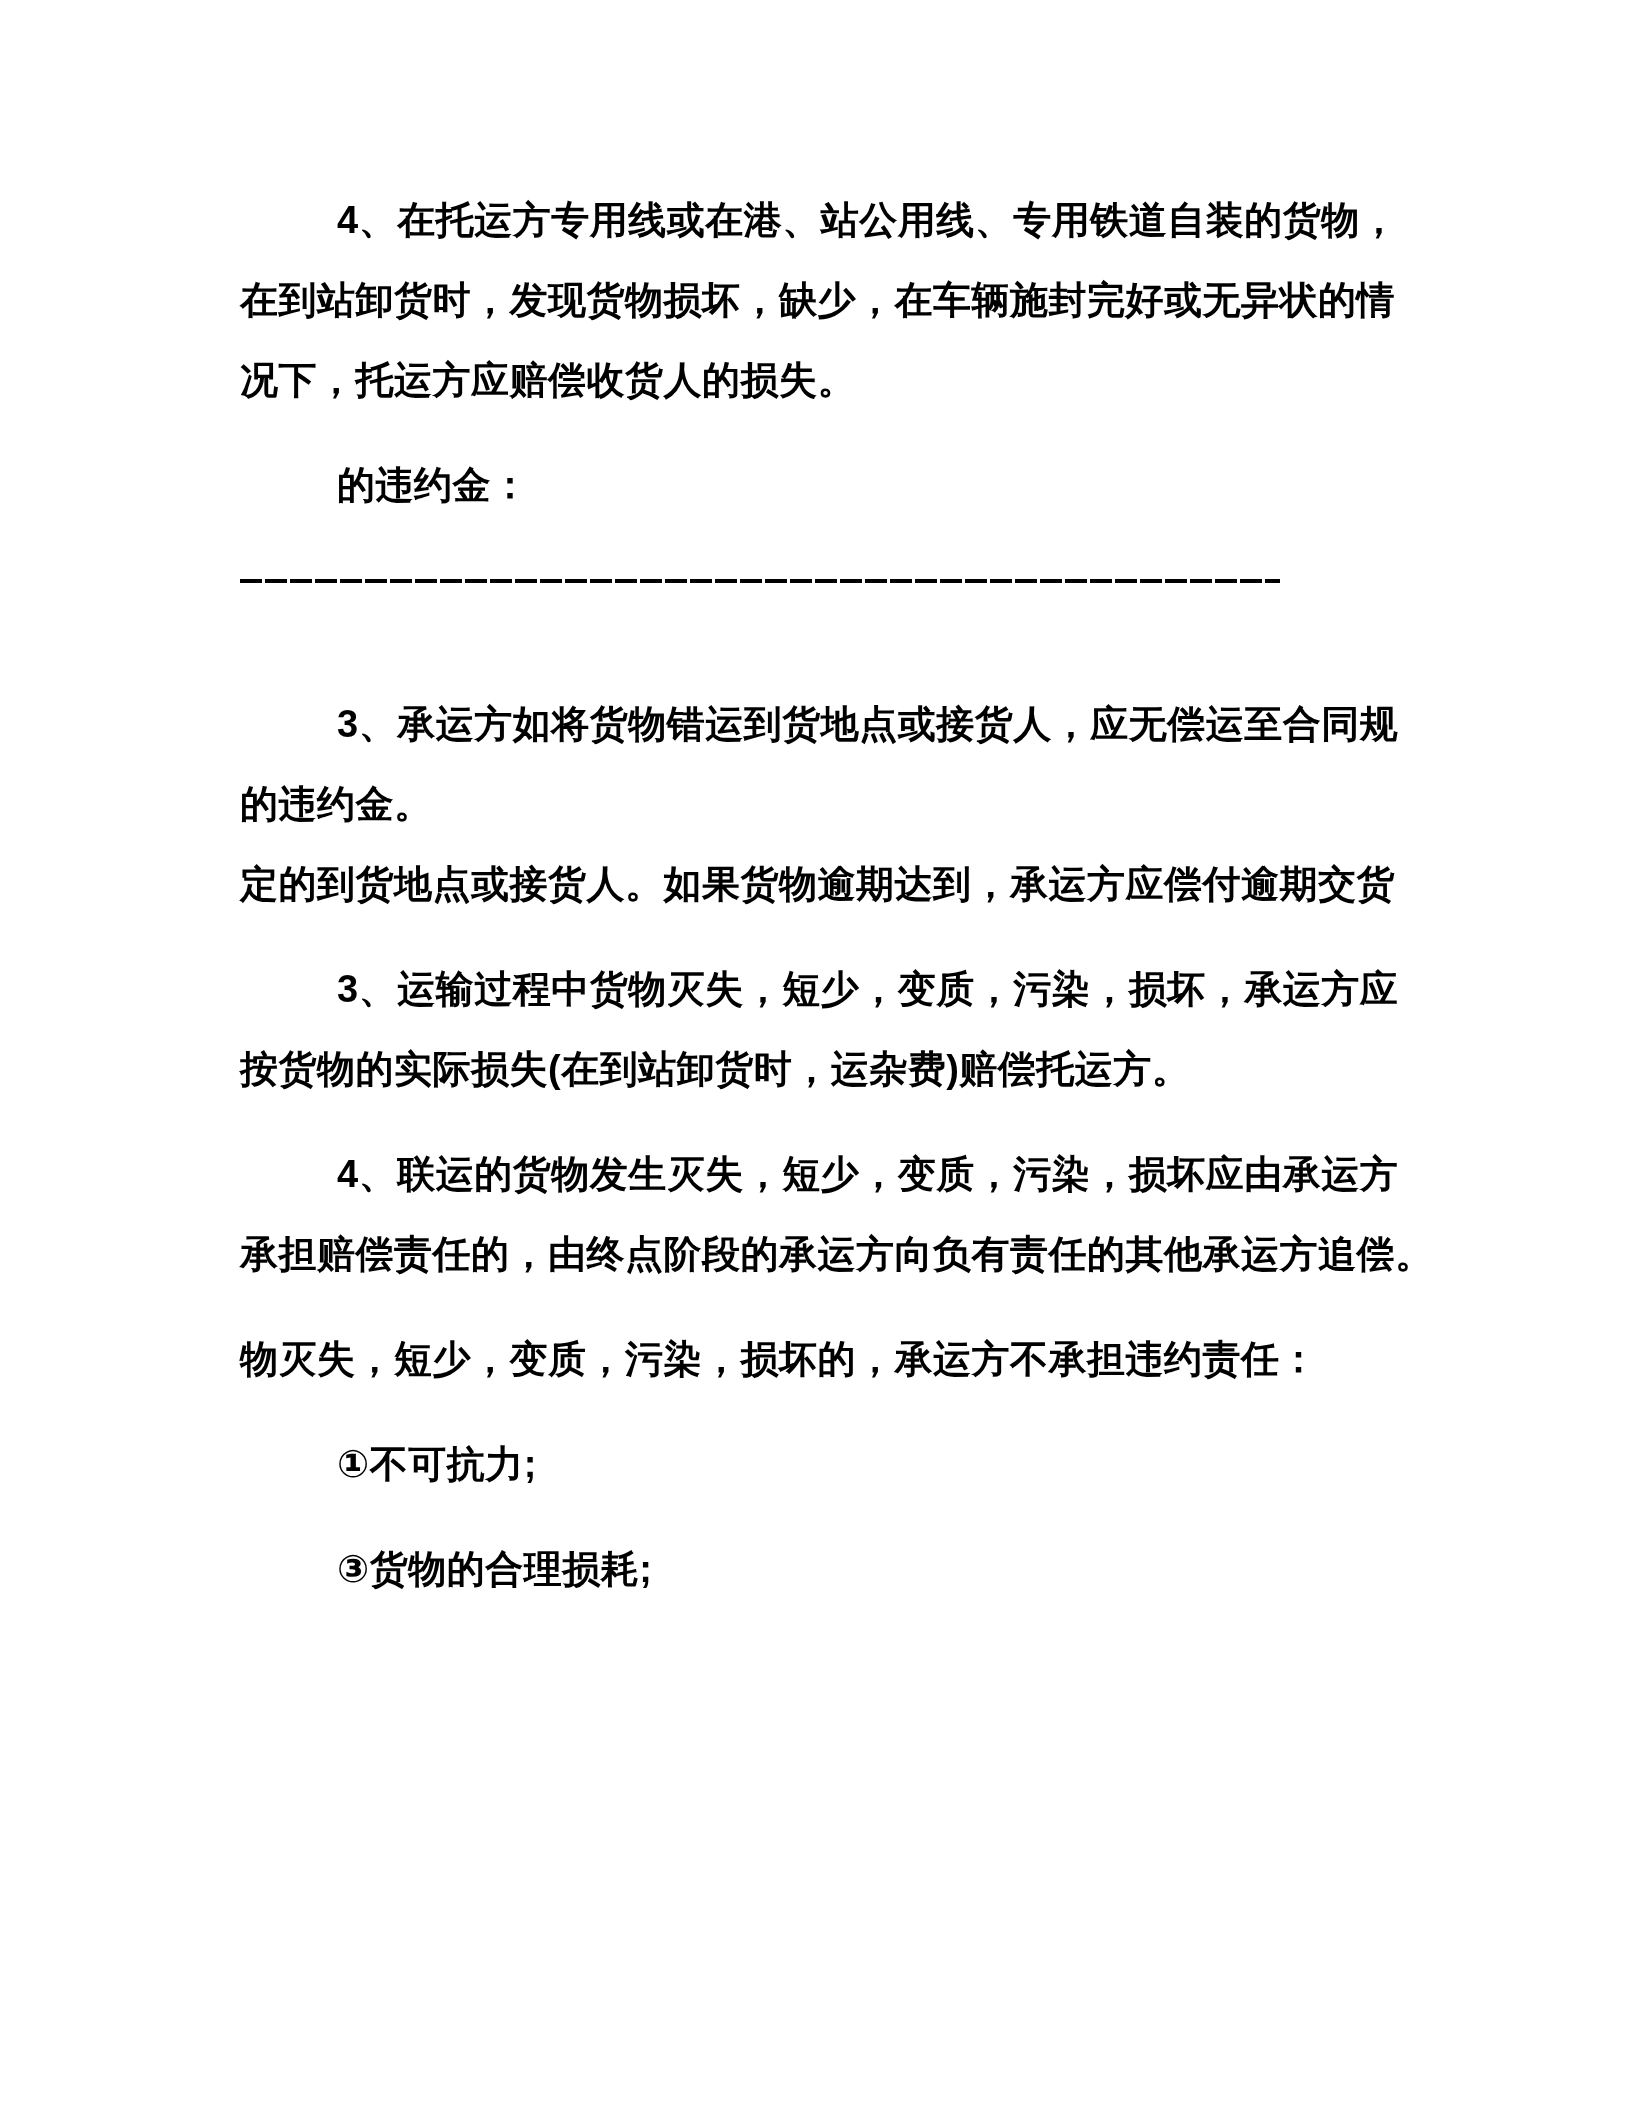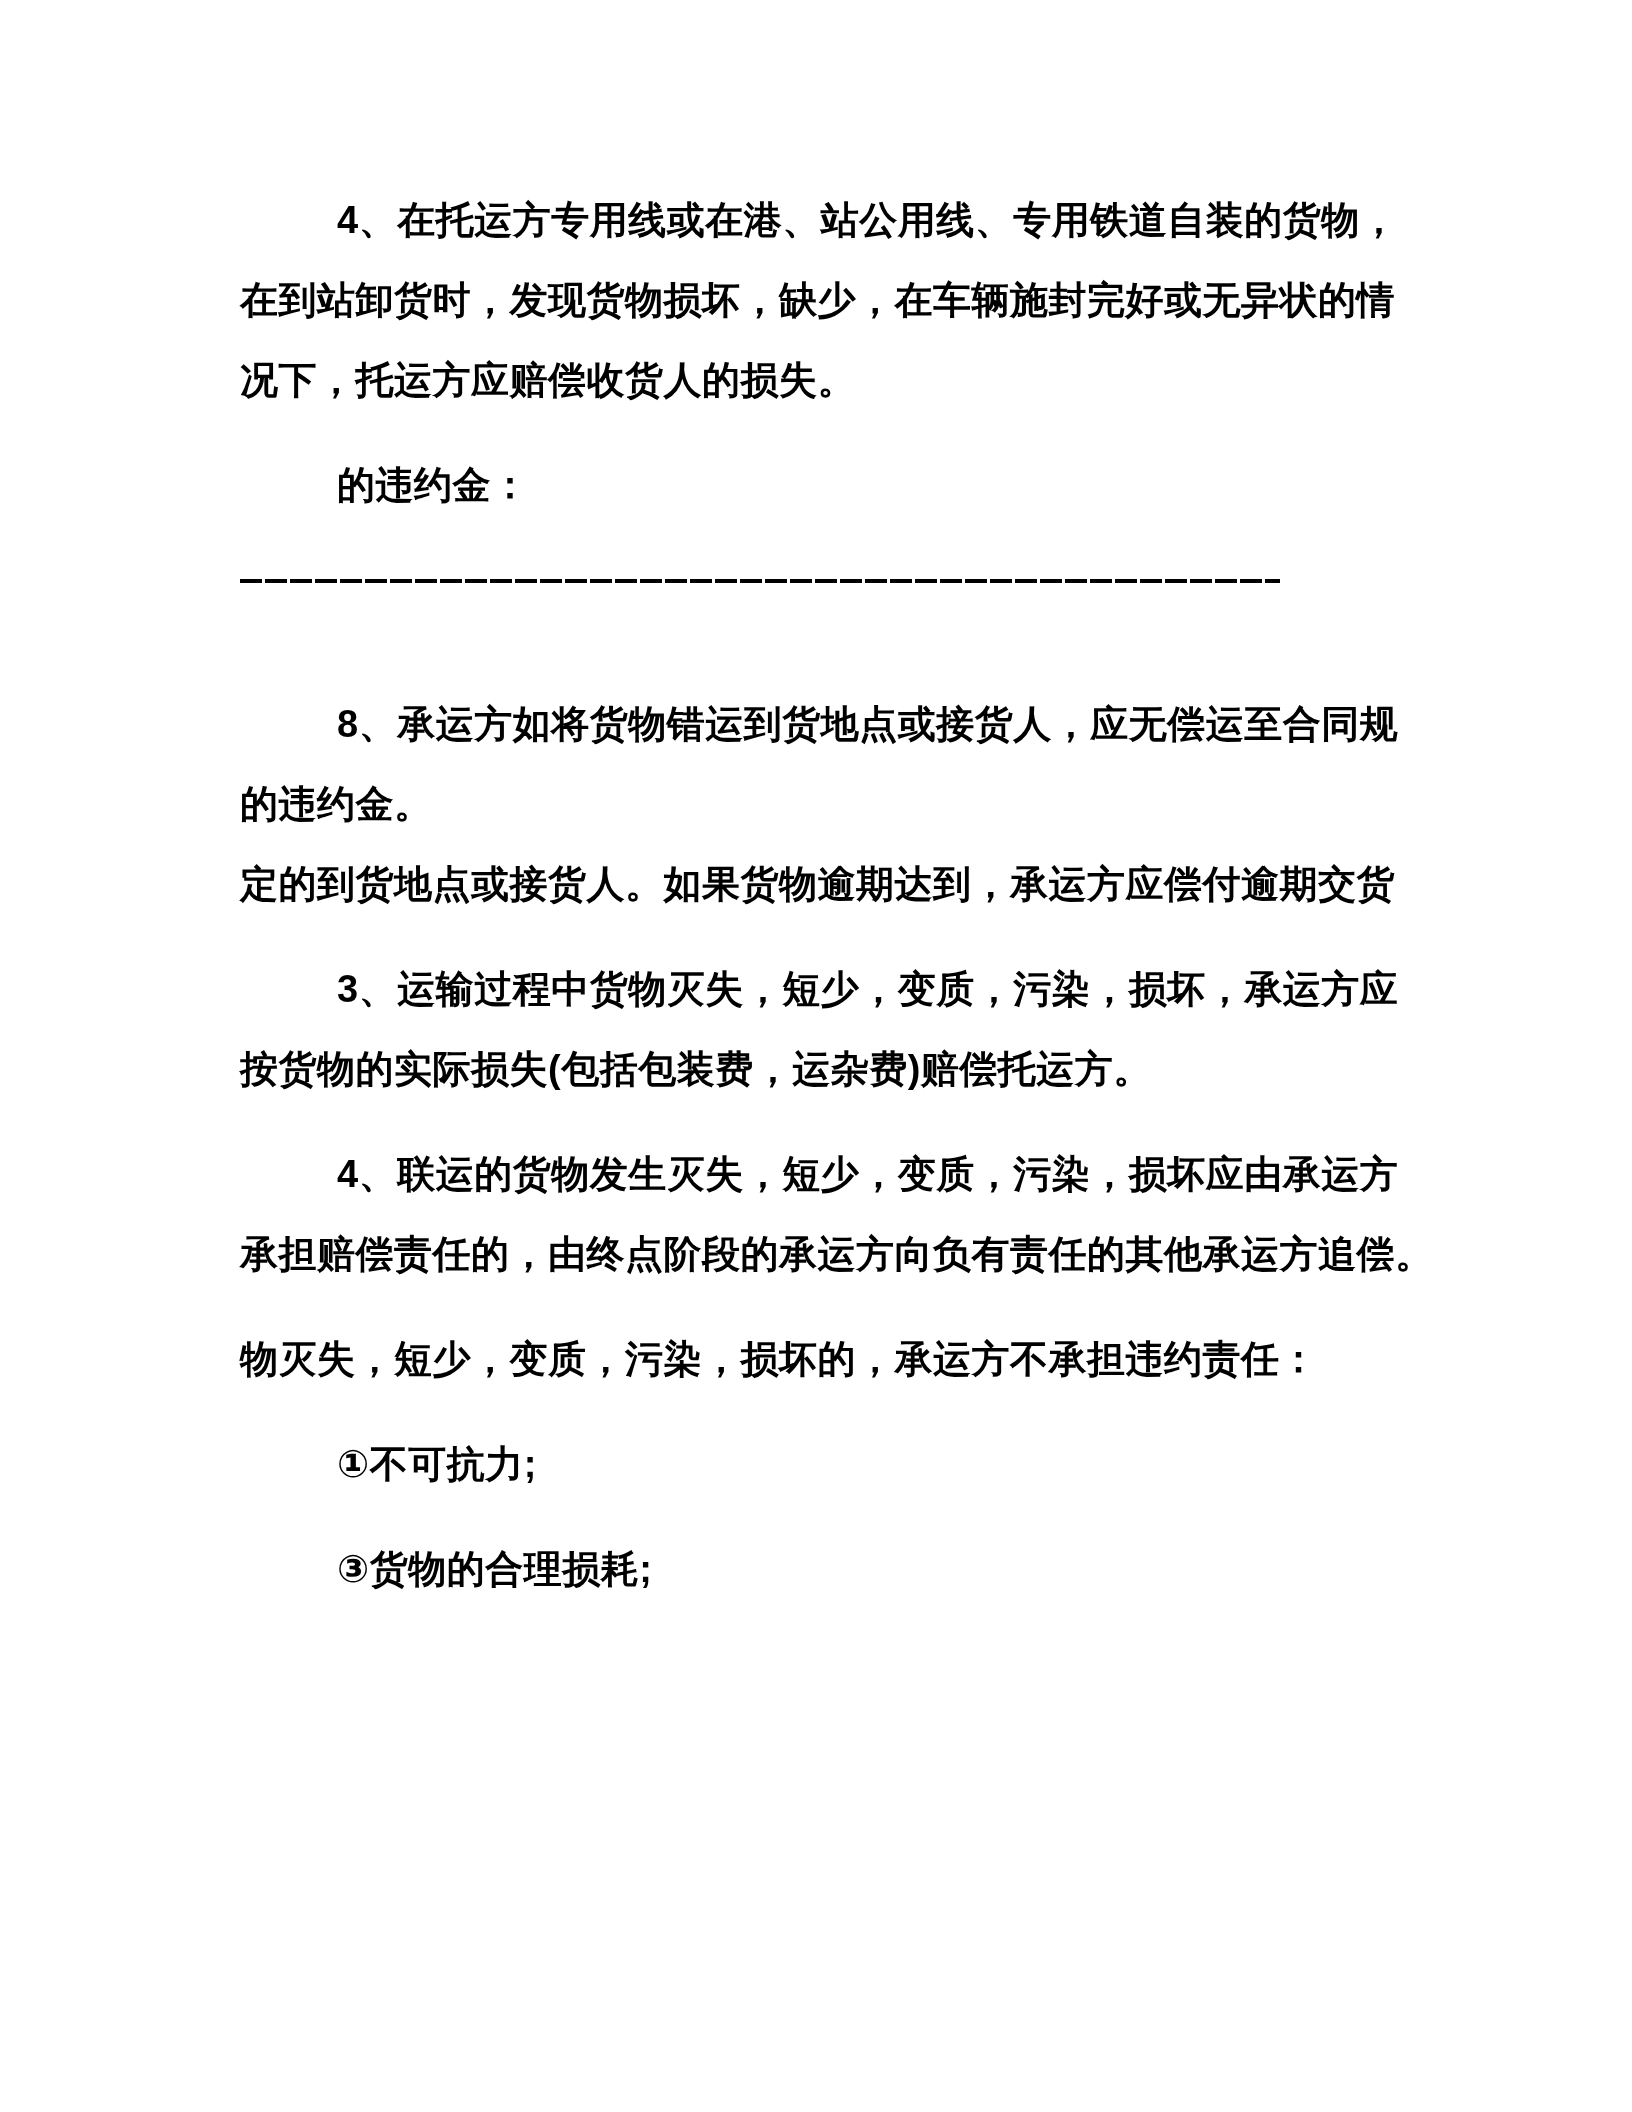--- a/index.html
+++ b/index.html
@@ -57,27 +57,27 @@
       </div>
       <div class="para">
         <div class="line first">的违约金：</div>
       </div>
       <div class="para">
         <div class="line rule-line">
           <div class="rule-bar"></div>
         </div>
       </div>
       <div class="para">
-        <div class="line first">8、承运方如将货物错运到货地点或接货人，应无偿运至合同规</div>
+        <div class="line first">3、承运方如将货物错运到货地点或接货人，应无偿运至合同规</div>
         <div class="line">的违约金。</div>
         <div class="line">定的到货地点或接货人。如果货物逾期达到，承运方应偿付逾期交货</div>
       </div>
       <div class="para">
         <div class="line first">3、运输过程中货物灭失，短少，变质，污染，损坏，承运方应</div>
-        <div class="line">按货物的实际损失(包括包装费，运杂费)赔偿托运方。</div>
+        <div class="line">按货物的实际损失(在到站卸货时，运杂费)赔偿托运方。</div>
       </div>
       <div class="para">
         <div class="line first">4、联运的货物发生灭失，短少，变质，污染，损坏应由承运方</div>
         <div class="line">承担赔偿责任的，由终点阶段的承运方向负有责任的其他承运方追偿。</div>
       </div>
       <div class="para">
         <div class="line">物灭失，短少，变质，污染，损坏的，承运方不承担违约责任：</div>
       </div>
       <div class="para">
         <div class="line first">①不可抗力;</div>

